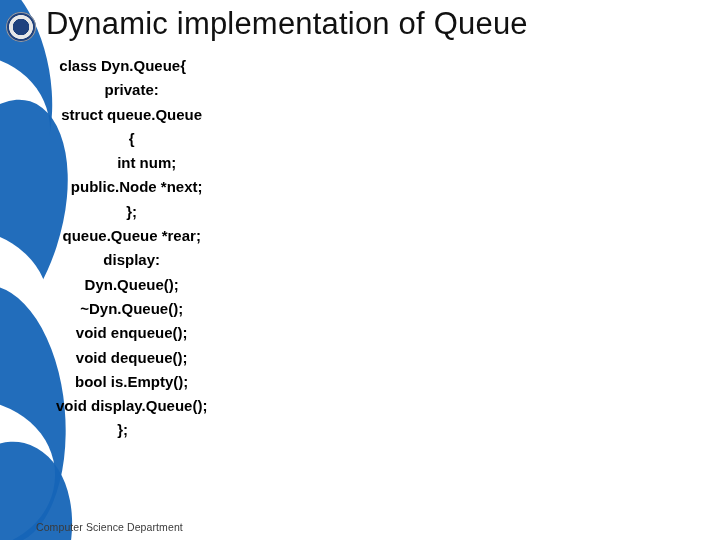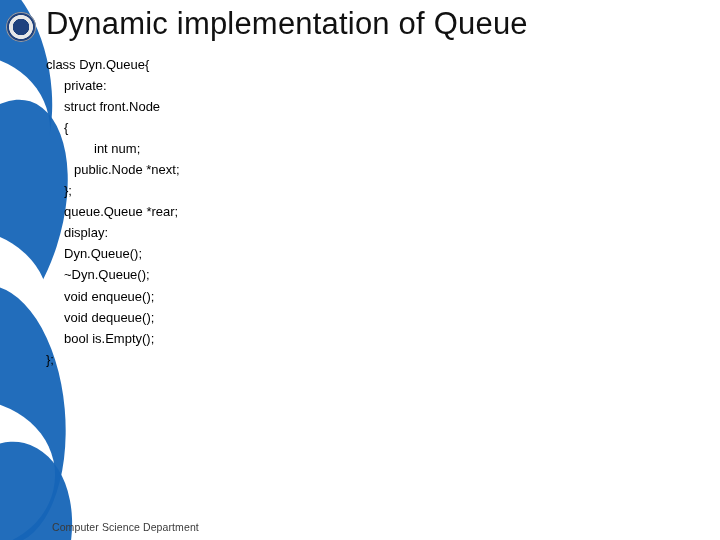--- a/index.html
+++ b/index.html
@@ -53,55 +53,55 @@
     box-shadow: 0 0 0 1px #9aa0a6 inset;
     z-index: 3;
   }
 
   
   .slide {
     position: relative;
     z-index: 2;
     width: 100%;
     height: 100%;
+    text-align: center;
   }
   .title {
     position: absolute;
     left: 46px;
     top: 6px;
     font-size: 31px;
     font-weight: 400;
     color: #111;
     letter-spacing: 0.2px;
     white-space: nowrap;
   }
   .code {
     position: absolute;
-    left: 46px;
+    left: 38px;
     top: 54px;
     font-family: Arial, Helvetica, sans-serif;
-    font-size: 13px;
-    font-weight: 400;
+    font-size: 15px;
+    font-weight: 700;
     color: #000;
     line-height: 1.62;
   }
   .code div { white-space: pre; }
   .i1 { padding-left: 18px; }
   .i2 { padding-left: 48px; }
   .i3 { padding-left: 28px; }
 
   .footer {
     position: absolute;
     left: 36px;
     bottom: 7px;
     font-size: 10.5px;
     color: #3a3a3a;
     letter-spacing: 0.1px;
     z-index: 2;
-    margin-left: 16px;
   }
 </style>
 </head>
 <body>
 
 <div class="bg">
   <div class="blob b1"></div>
   <div class="hole h1"></div>
   <div class="blob b2"></div>
   <div class="hole h2"></div>
@@ -112,30 +112,31 @@
 
 <div class="seal"></div>
 
 <div class="slide">
 
   <div class="title">Dynamic implementation of Queue</div>
 
   <div class="code">
     <div>class Dyn.Queue{</div>
     <div class="i1">private:</div>
-    <div class="i1">struct front.Node</div>
+    <div class="i1">struct queue.Queue</div>
     <div class="i1">{</div>
     <div class="i2">int num;</div>
     <div class="i3">public.Node *next;</div>
     <div class="i1">};</div>
     <div class="i1">queue.Queue *rear;</div>
     <div class="i1">display:</div>
     <div class="i1">Dyn.Queue();</div>
     <div class="i1">~Dyn.Queue();</div>
     <div class="i1">void enqueue();</div>
     <div class="i1">void dequeue();</div>
     <div class="i1">bool is.Empty();</div>
+    <div class="i1">void display.Queue();</div>
     <div>};</div>
   </div>
 
 </div>
 
 <div class="footer">Computer Science Department</div>
 
 </body></html>

